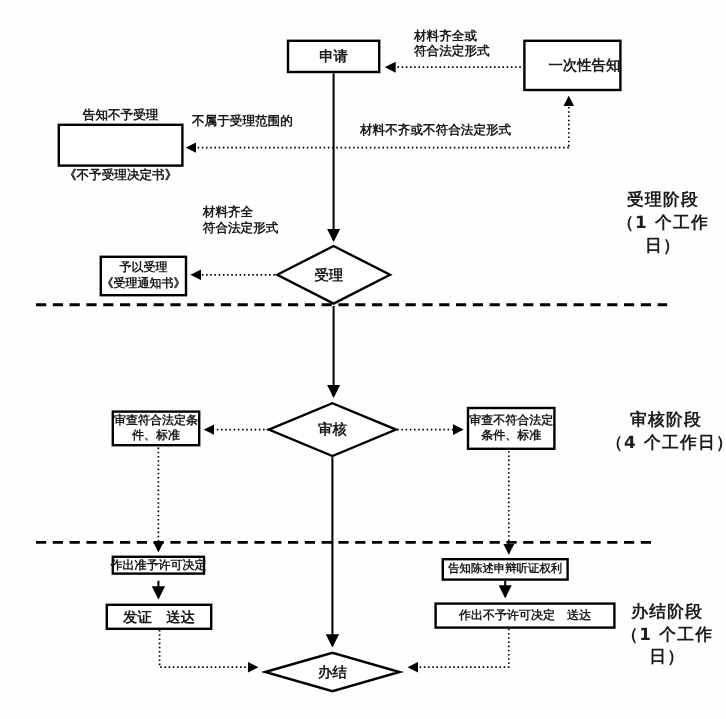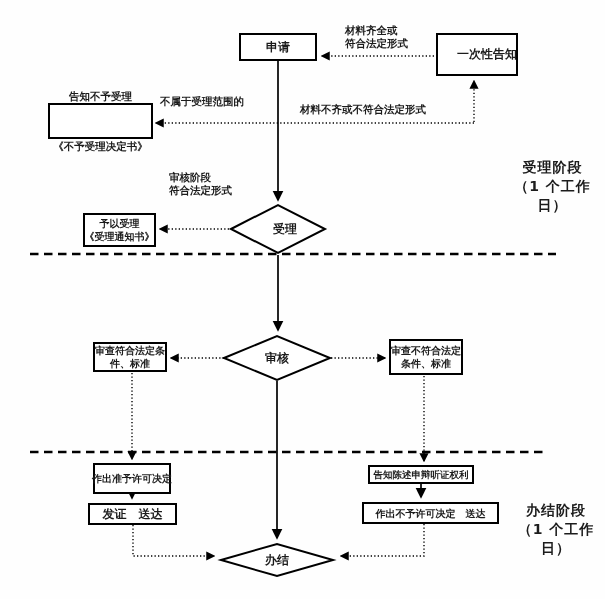--- a/index.html
+++ b/index.html
@@ -99,64 +99,68 @@
   <div class="node fs10" style="left:93px; top:342px; width:74px; height:30px;">
     <span>审查符合法定条</span>
     <span>件、标准</span>
   </div>
 
   <div class="node fs10" style="left:389px; top:339px; width:74px; height:36px;">
     <span>审查不符合法定</span>
     <span>条件、标准</span>
   </div>
 
-  <div class="node fs10" style="left:93px; top:463px; width:78px; height:31px;">
+  <div class="node fs10" style="left:93px; top:463px; width:78px; height:16px;">
     <span>作出准予许可决定</span>
   </div>
 
   <div class="node fs12" style="left:88px; top:503px; width:89px; height:22px;">
     <span>发证　送达</span>
   </div>
 
   <div class="node fs95" style="left:368px; top:465px; width:106px; height:19px;">
     <span>告知陈述申辩听证权利</span>
   </div>
 
-  <div class="node fs10" style="left:362px; top:502px; width:137px; height:22px;">
+  <div class="node fs10" style="left:362px; top:502px; width:151px; height:22px;">
     <span>作出不予许可决定　送达</span>
   </div>
 
-  <div class="dtext" style="left:257px; top:222px; width:56px;text-align:center;">受理</div>
+  <div class="dtext" style="left:246px; top:222px; width:56px;text-align:center;">受理</div>
   <div class="dtext" style="left:249px; top:351px; width:56px;">审核</div>
   <div class="dtext" style="left:249px; top:553px; width:56px;font-family:Liberation Serif, serif;">办结</div>
 
   <div class="lbl" style="left:345px; top:24px; width:80px;">
     <span>材料齐全或</span>
     <span>符合法定形式</span>
   </div>
 
   <div class="lbl" style="left:160px; top:95px; width:100px;">
     <span>不属于受理范围的</span>
   </div>
 
   <div class="lbl" style="left:300px; top:103px; width:175px;">
     <span>材料不齐或不符合法定形式</span>
   </div>
 
   <div class="lbl" style="left:169px; top:171px; width:80px;">
-    <span>审核阶段</span>
+    <span>材料齐全</span>
     <span>符合法定形式</span>
   </div>
 
   <div class="stage" style="left:505px; top:158px; width:95px;">
     <span>受理阶段</span>
     <span>（1 个工作</span>
     <span>日）</span>
   </div>
 
+  <div class="stage" style="left:505px; top:341px; width:100px;">
+    <span>审核阶段</span>
+    <span>（4 个工作日）</span>
+  </div>
 
   <div class="stage" style="left:510px; top:501px; width:92px;">
     <span>办结阶段</span>
     <span>（1 个工作</span>
     <span>日）</span>
   </div>
 
 </div>
 
 </body></html>

